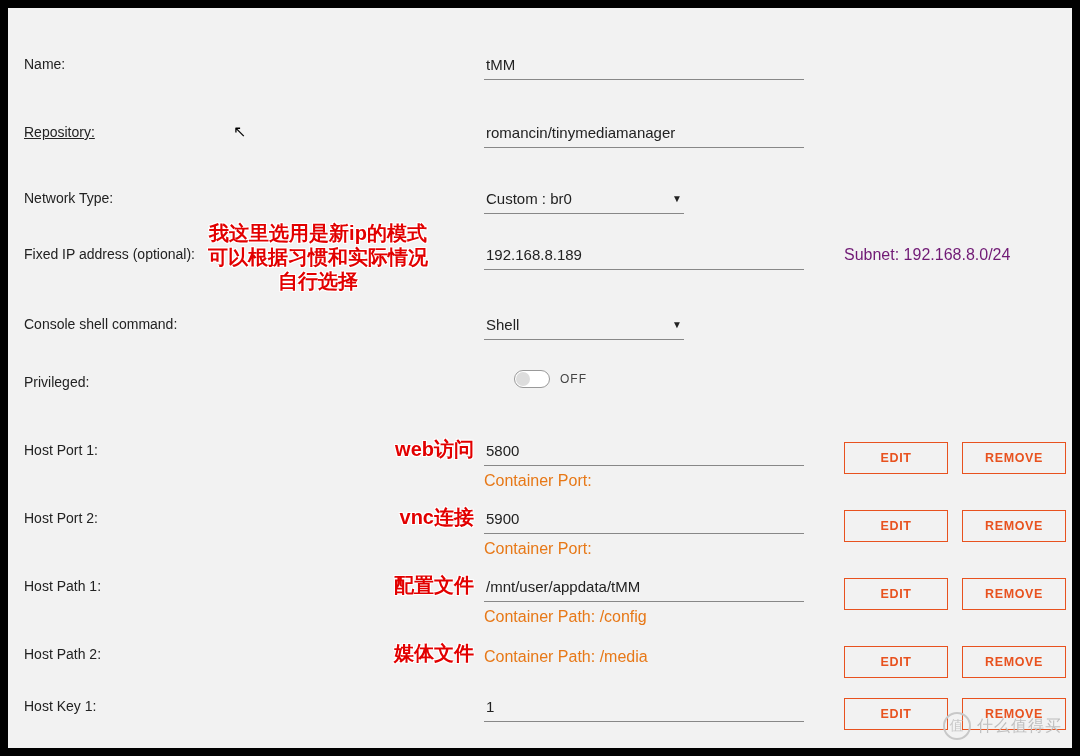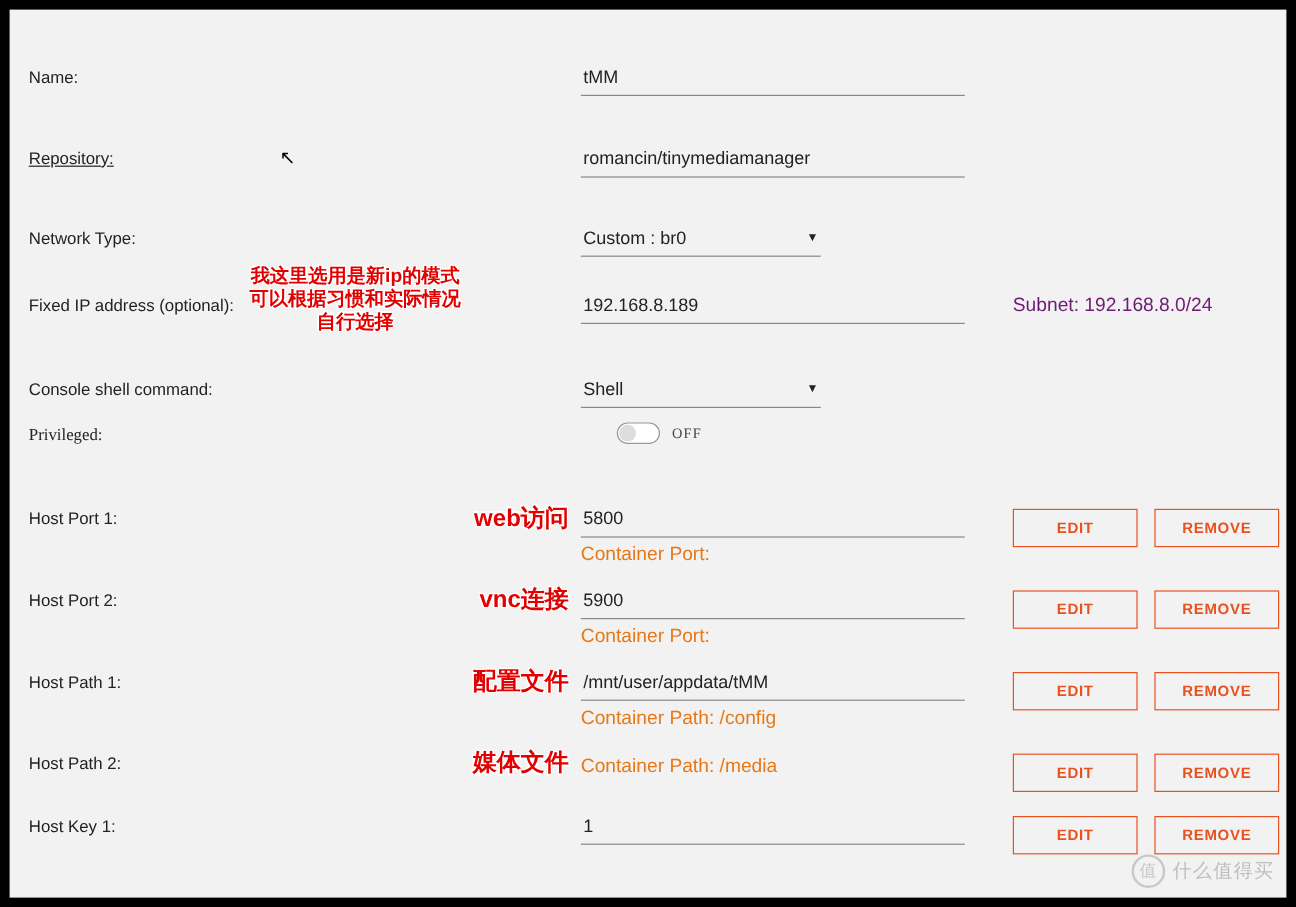--- a/index.html
+++ b/index.html
@@ -90,21 +90,21 @@
   }
   .toggle-knob {
     width:14px; height:14px; background:#ddd; border-radius:50%;
     position:absolute; left:1px; top:1px;
   }
   .toggle-label { font-size:12px; letter-spacing:1px; color:#444; }
   .annot {
     position:absolute;
     color:#e20000;
     font-weight:800;
-    font-size:16px;
+    font-size:20px;
     text-shadow:
       -1px -1px 0 #fff, 1px -1px 0 #fff, -1px 1px 0 #fff, 1px 1px 0 #fff,
       0 -1px 0 #fff, 0 1px 0 #fff, -1px 0 0 #fff, 1px 0 0 #fff;
     pointer-events:none;
     line-height:1.2;
     text-align:center;
     font-family: "Microsoft YaHei", SimHei, sans-serif;
   }
   .annot-small {
     position:absolute;
@@ -190,21 +190,21 @@
     <div class="label-col">Console shell command:</div>
     <div class="value-col">
       <div class="underline-select">
         <span>Shell</span>
         <span class="caret">▼</span>
       </div>
     </div>
     <div class="side-col"></div>
   </div>
 
-  <div class="row" style="margin-top:12px;font-family:Liberation Serif, serif;">
+  <div class="row" style="margin-top:30px;">
     <div class="label-col">Privileged:</div>
     <div class="value-col">
       <div class="toggle">
         <div class="toggle-track">
           <div class="toggle-knob"></div>
         </div>
         <span class="toggle-label">OFF</span>
       </div>
     </div>
     <div class="side-col"></div>

